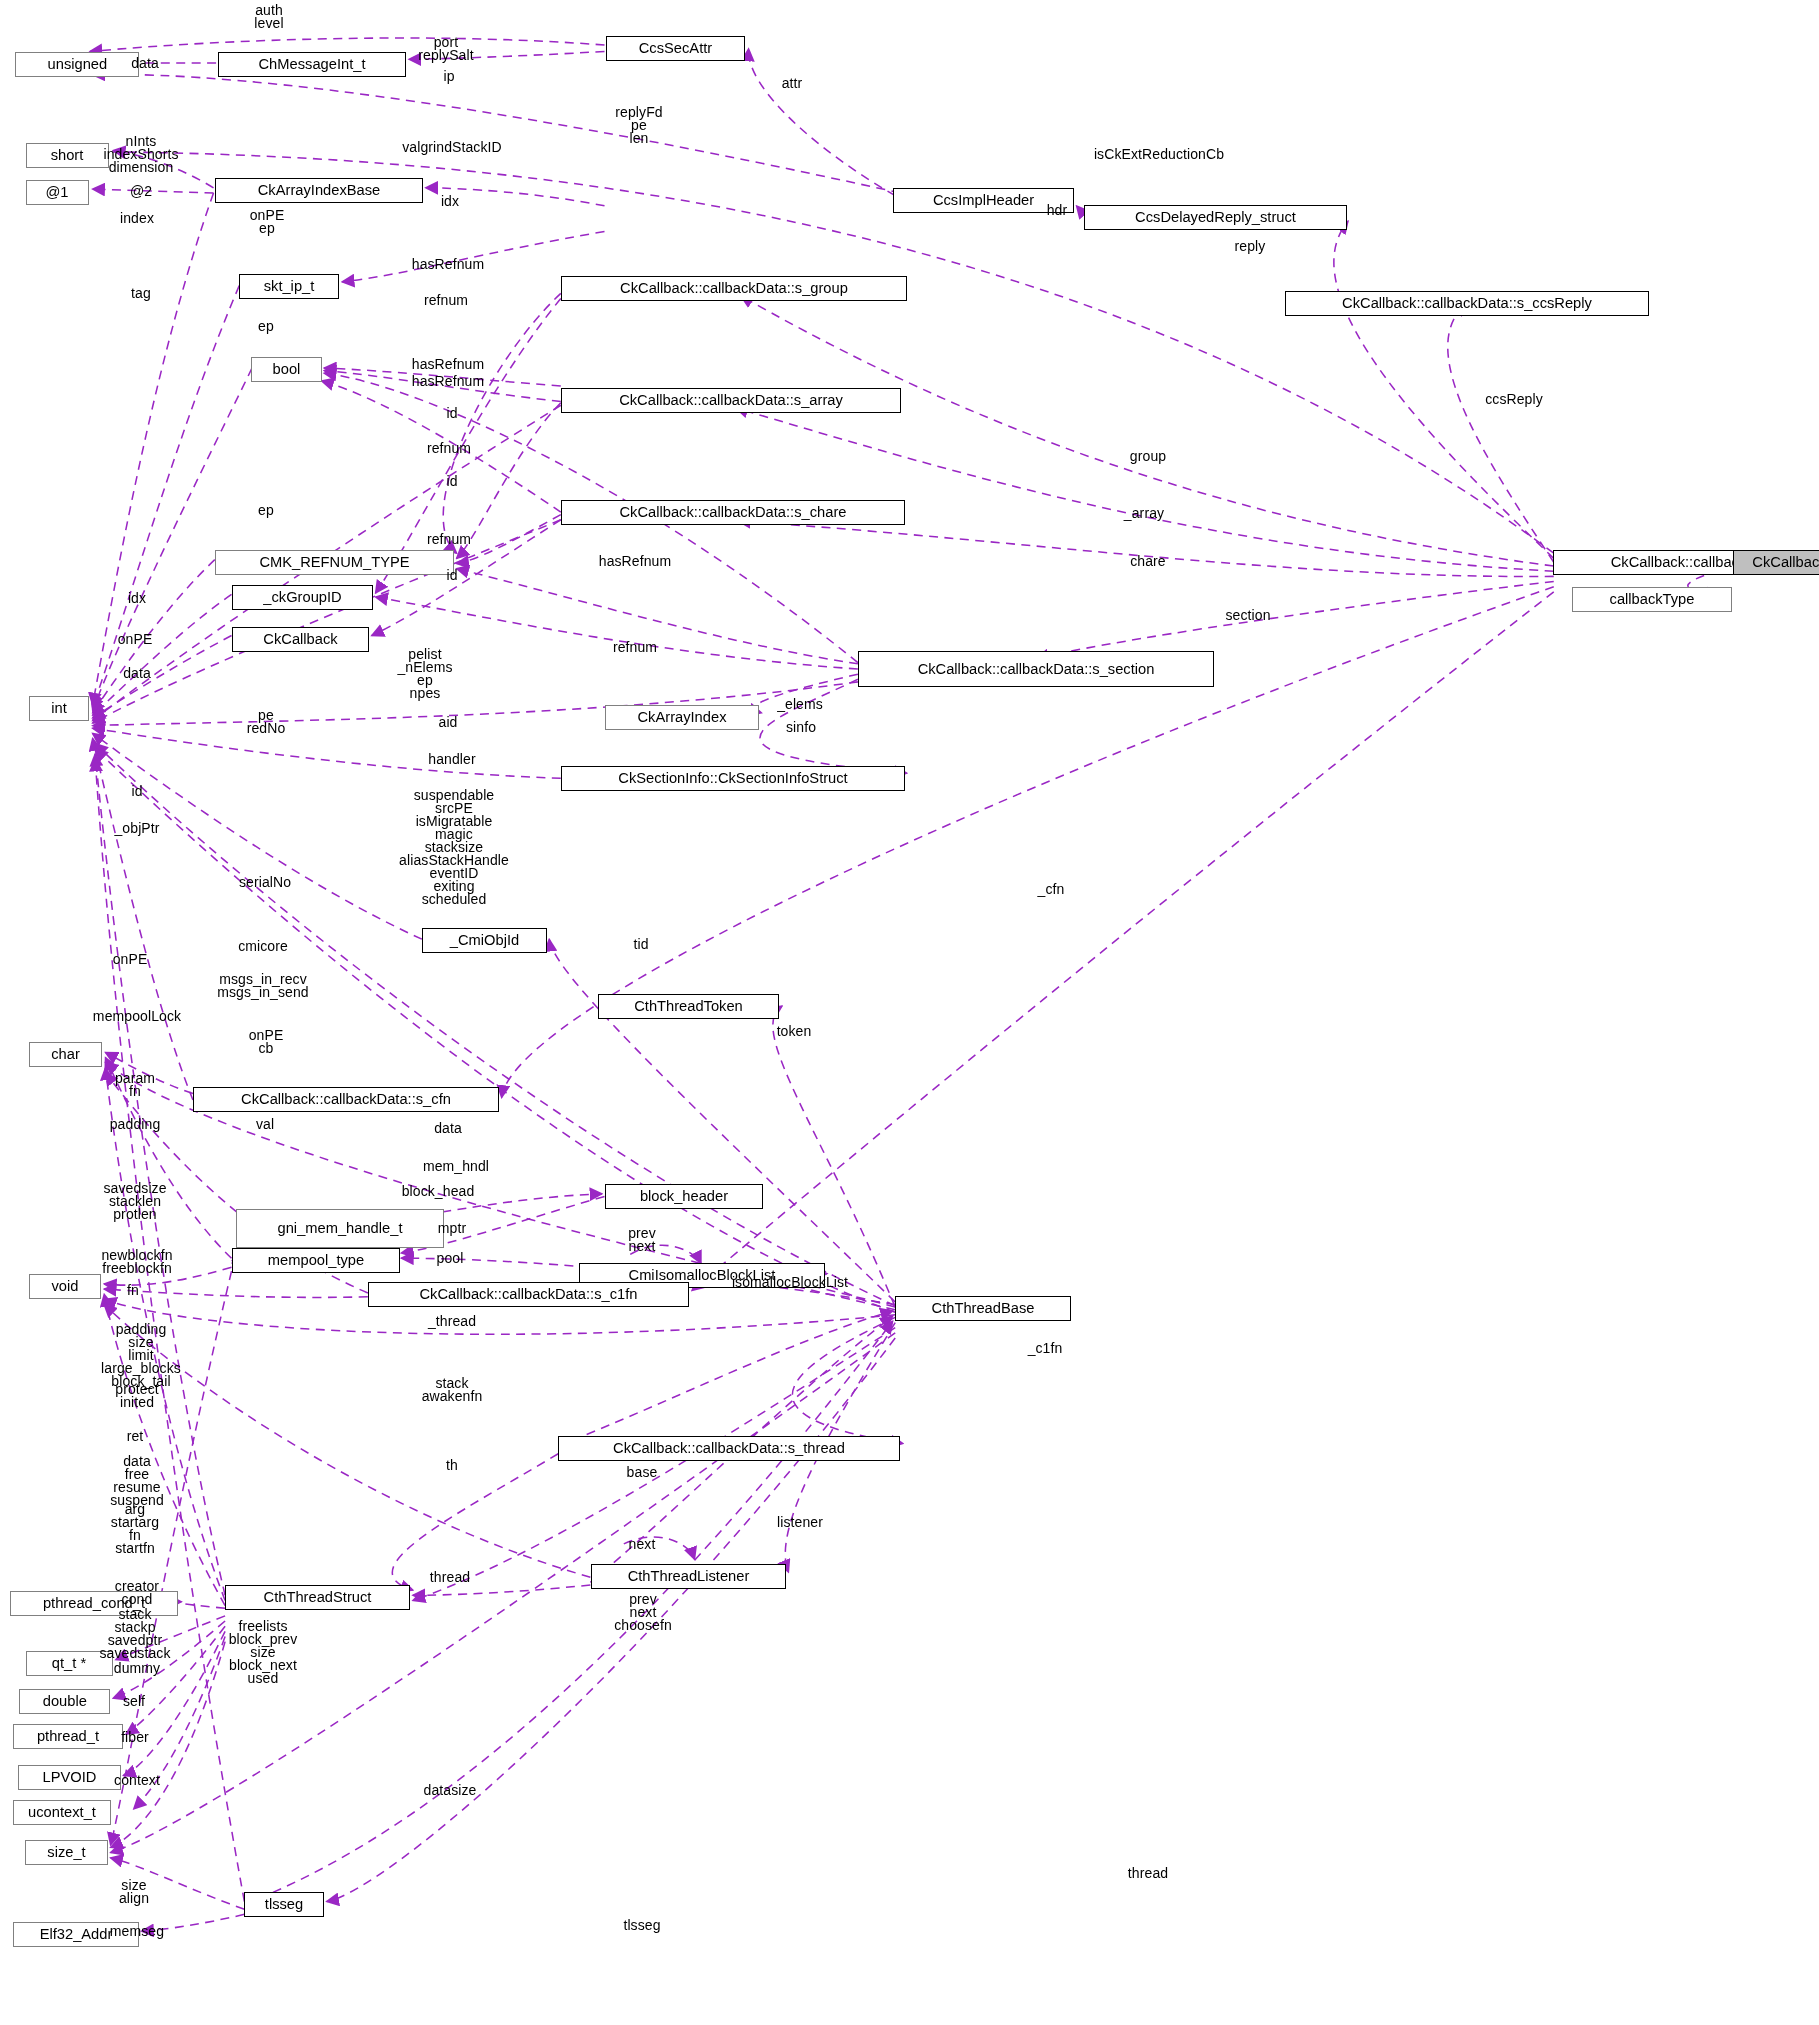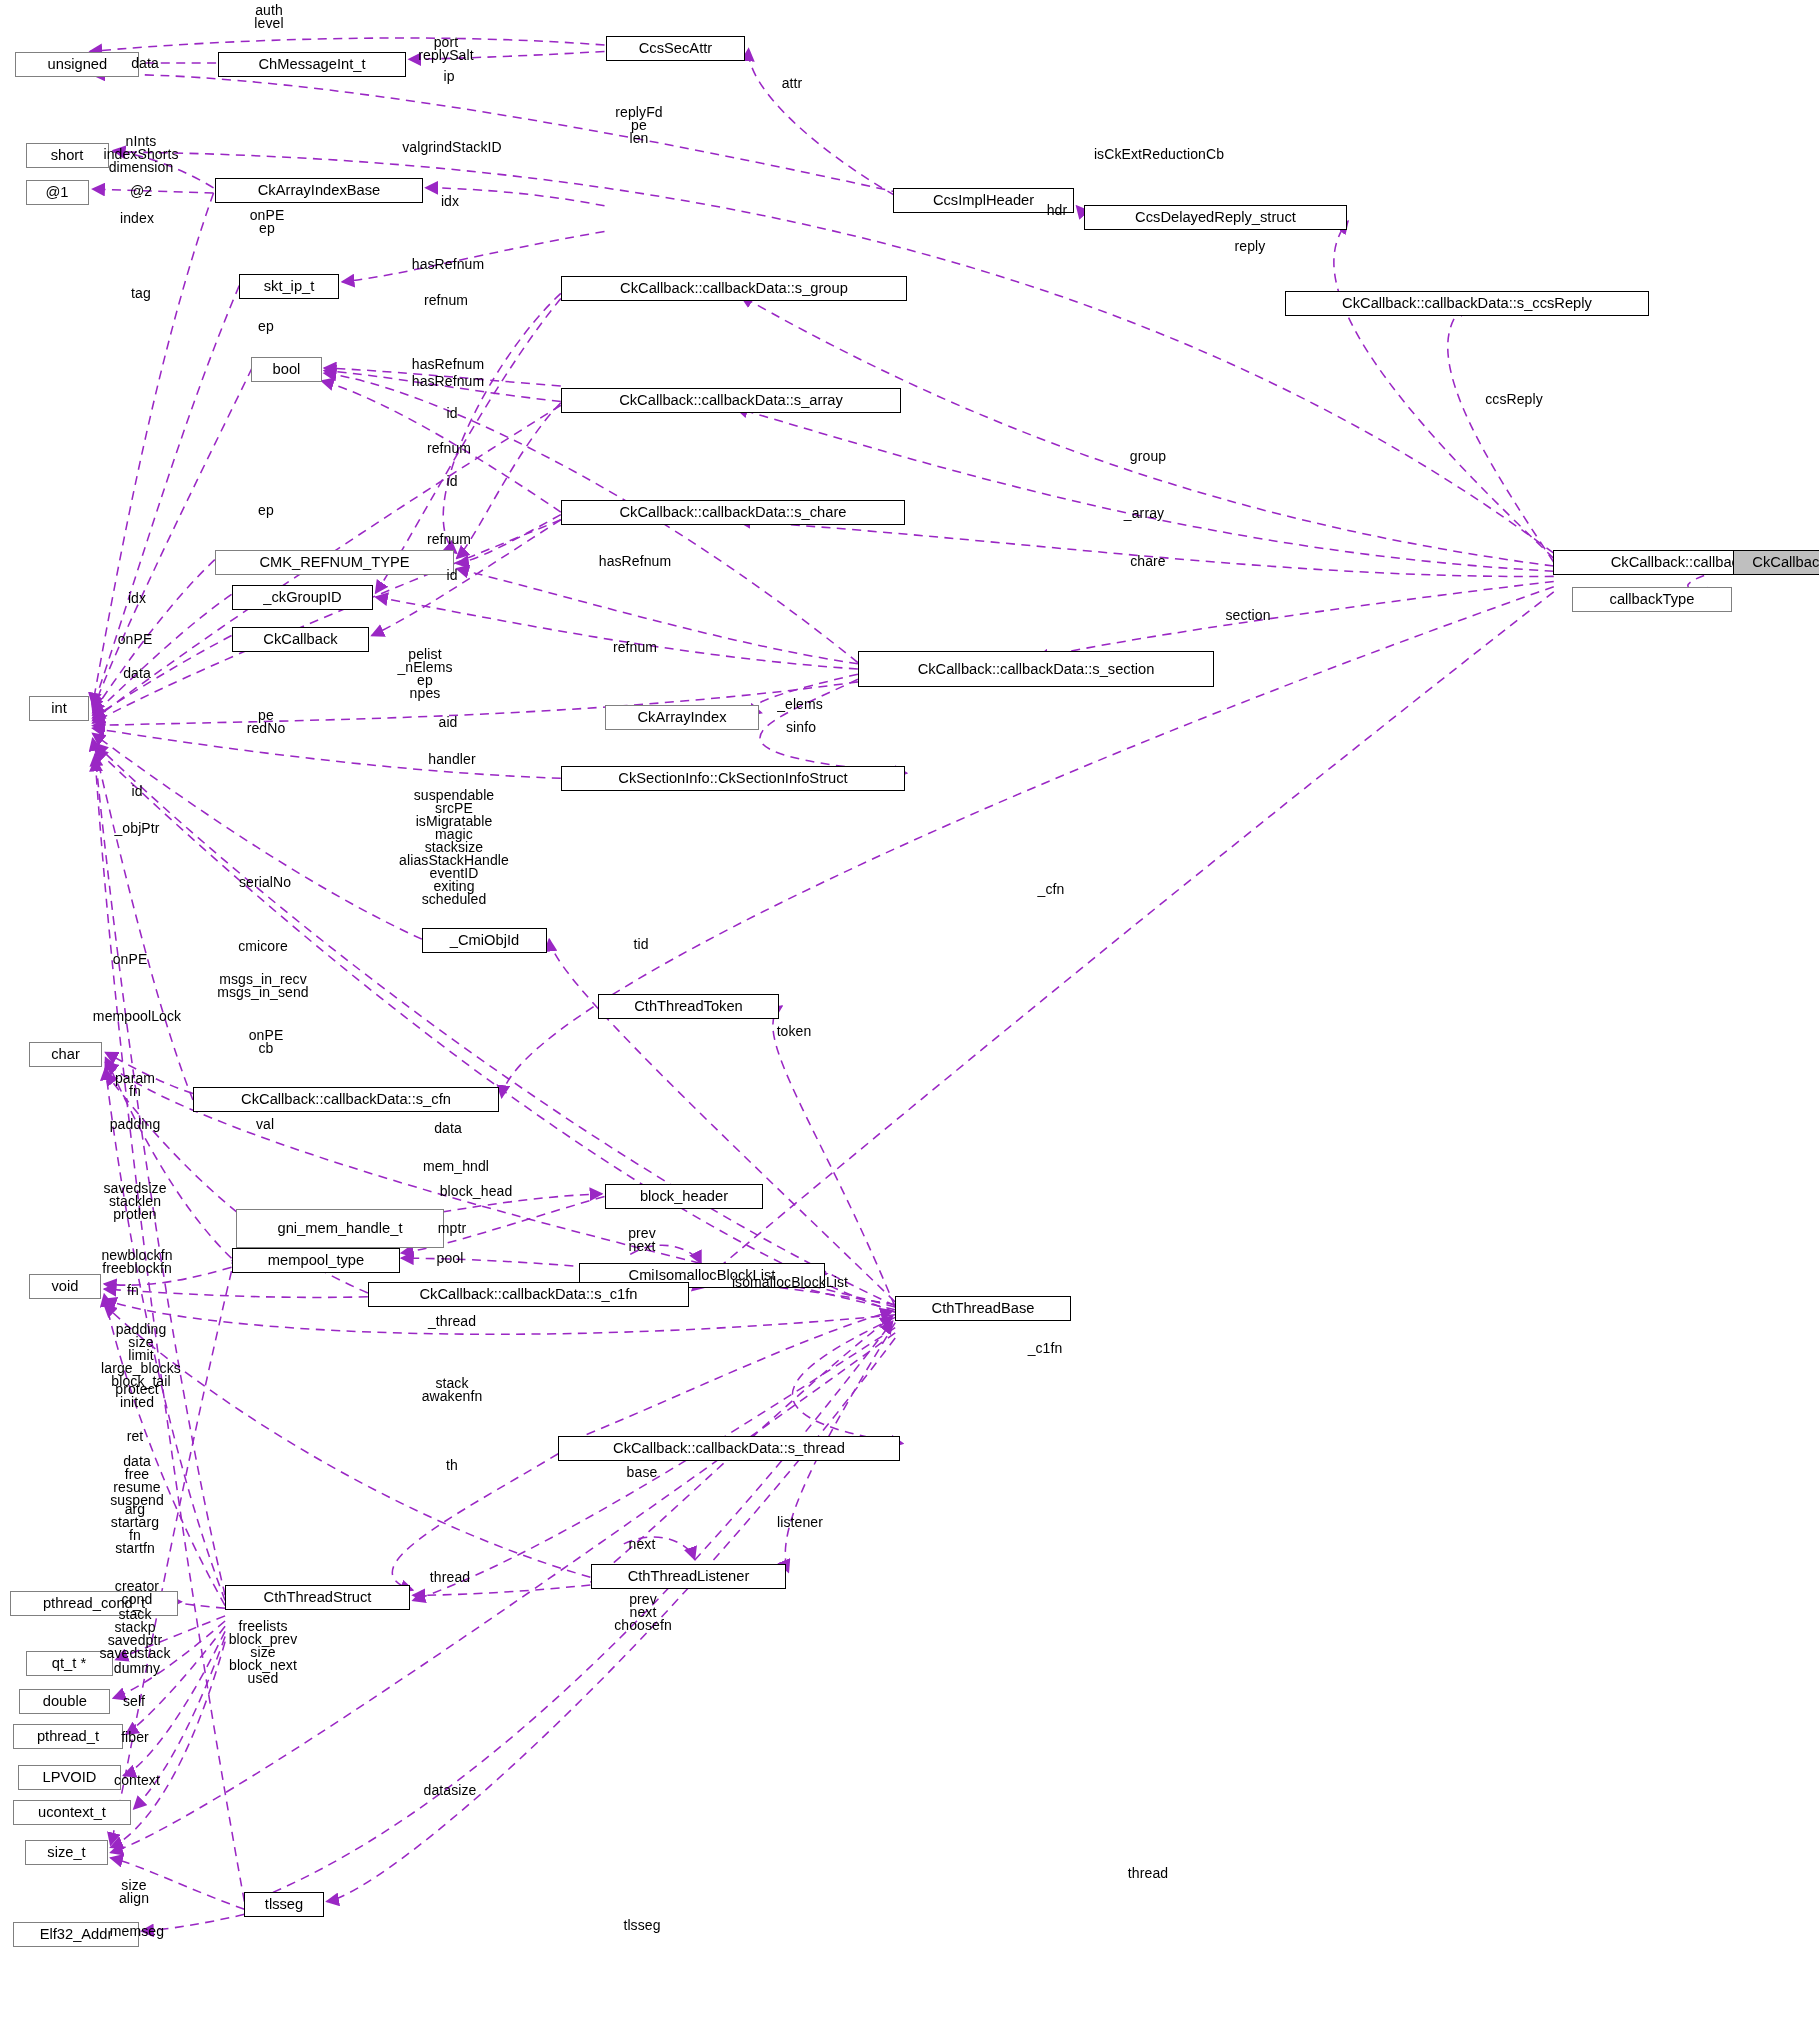--- a/index.html
+++ b/index.html
@@ -300,21 +300,21 @@
     </div>
     <div class="node grey-border" style="left: 19.3px; top: 1689px; width: 91px; height: 25px;">
       <span>double</span>
     </div>
     <div class="node grey-border" style="left: 13px; top: 1724px; width: 110px; height: 25px;">
       <span>pthread_t</span>
     </div>
     <div class="node grey-border" style="left: 18px; top: 1765px; width: 103px; height: 25px;">
       <span>LPVOID</span>
     </div>
-    <div class="node grey-border" style="left: 13px; top: 1800px; width: 118px; height: 25px;">
+    <div class="node grey-border" style="left: 13px; top: 1800px; width: 98px; height: 25px;">
       <span>ucontext_t</span>
     </div>
     <div class="node grey-border" style="left: 25px; top: 1840px; width: 83px; height: 25px;">
       <span>size_t</span>
     </div>
     <div class="node" style="left: 244px; top: 1892px; width: 80px; height: 25px;">
       <span>tlsseg</span>
     </div>
     <div class="node grey-border" style="left: 13px; top: 1922px; width: 126px; height: 25px;">
       <span>Elf32_Addr</span>
@@ -397,21 +397,21 @@
 cb</div>
     <div class="edge-label" style="left: 135px; top: 1085px;">param
 fn</div>
     <div class="edge-label" style="left: 135px; top: 1124px;">padding</div>
     <div class="edge-label" style="left: 265px; top: 1124px;">val</div>
     <div class="edge-label" style="left: 448px; top: 1128px;">data</div>
     <div class="edge-label" style="left: 456px; top: 1166px;">mem_hndl</div>
     <div class="edge-label" style="left: 135px; top: 1201px;">savedsize
 stacklen
 protlen</div>
-    <div class="edge-label" style="left: 476px; top: 1191px;">block_head</div>
+    <div class="edge-label" style="left: 438px; top: 1191px;">block_head</div>
     <div class="edge-label" style="left: 452px; top: 1228px;">mptr</div>
     <div class="edge-label" style="left: 642px; top: 1240px;">prev
 next</div>
     <div class="edge-label" style="left: 137px; top: 1262px;">newblockfn
 freeblockfn</div>
     <div class="edge-label" style="left: 450px; top: 1258px;">pool</div>
     <div class="edge-label" style="left: 790px; top: 1282px;">isomallocBlockList</div>
     <div class="edge-label" style="left: 133px; top: 1290px;">fn</div>
     <div class="edge-label" style="left: 452px; top: 1321px;">_thread</div>
     <div class="edge-label" style="left: 1045px; top: 1348px;">_c1fn</div>

